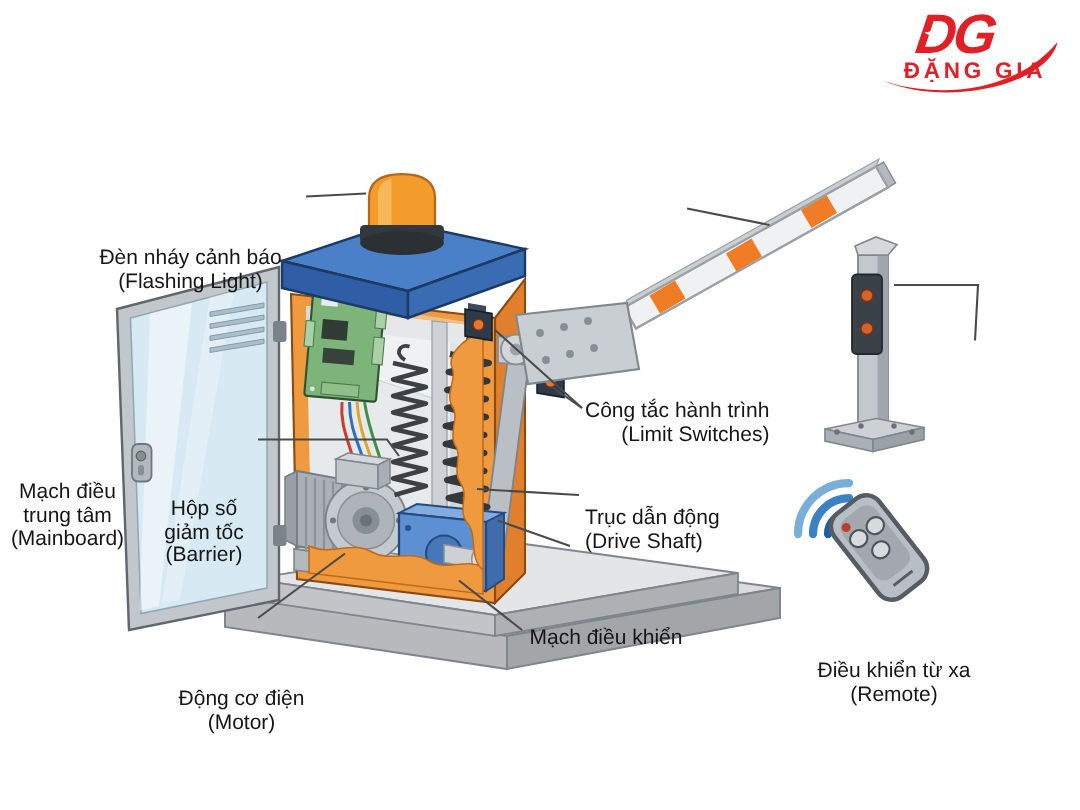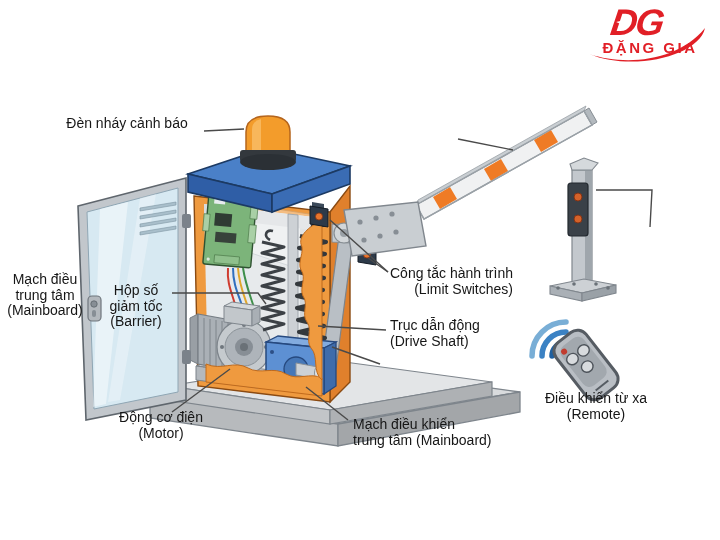--- a/index.html
+++ b/index.html
@@ -1,28 +1,28 @@
 <!DOCTYPE html>
 <html><head>
 <meta charset="utf-8">
 <style>
   html,body{margin:0;padding:0;background:#fff;}
   .canvas{position:relative;width:720px;height:540px;background:#ffffff;overflow:hidden;
           font-family:"Liberation Sans",sans-serif;color:#141414;}
   svg{position:absolute;left:0;top:0;}
   .lbl{position:absolute;font-size:14px;line-height:15.5px;color:#161616;}
   .lbl span{display:block;white-space:nowrap;}
-  .ctr{text-align:center;}
+  .ctr{text-align:center;margin-top:48px;}
   .lbl-flash{left:52px;top:116px;width:150px;}
   .lbl-arm{left:352px;top:119px;width:112px;}
   .lbl-photo{left:602px;top:229px;width:118px;}
   .lbl-mb-left{left:0px;top:272px;width:90px;}
   .lbl-gear{left:94px;top:283px;width:84px;}
   .lbl-limit{left:390px;top:266px;text-align:right;}
-  .lbl-shaft{left:390px;top:318px;}
+  .lbl-shaft{left:390px;top:337px;}
   .lbl-spring{left:383px;top:360px;}
   .lbl-remote{left:528px;top:391px;width:136px;}
   .lbl-motor{left:96px;top:410px;width:130px;}
   .lbl-mb-bot{left:353px;top:417px;}
   
   .logo{position:absolute;left:583px;top:2px;width:134px;height:66px;}
   .logo-mono{position:absolute;left:28px;top:0px;font-size:37px;font-weight:bold;font-style:italic;
              letter-spacing:-2px;transform:skewX(-8deg);color:#e11f26;}
   .logo-arrow{position:absolute;left:34px;top:13px;color:#ffffff;font-size:13px;font-weight:bold;
               transform:rotate(-38deg);}
@@ -242,20 +242,21 @@
     <line x1="388" y1="272" x2="368" y2="258"></line>
     <line x1="386" y1="330" x2="318" y2="326"></line>
     <line x1="380" y1="364" x2="332" y2="347"></line>
     <line x1="172" y1="412" x2="230" y2="369"></line>
     <line x1="348" y1="420" x2="306" y2="387"></line>
   </g>
 </svg>
 
   <div class="lbl ctr lbl-flash">
     <span>Đèn nháy cảnh báo</span>
+    <span>(Flashing Light)</span>
   </div>
   <div class="lbl ctr lbl-mb-left">
     <span>Mạch điều</span>
     <span>trung tâm</span>
     <span>(Mainboard)</span>
   </div>
   <div class="lbl ctr lbl-gear">
     <span>Hộp số</span>
     <span>giảm tốc</span>
     <span>(Barrier)</span>
@@ -273,21 +274,20 @@
   <div class="lbl ctr lbl-remote">
     <span>Điều khiển từ xa</span>
     <span>(Remote)</span>
   </div>
   <div class="lbl ctr lbl-motor">
     <span>Động cơ điện</span>
     <span>(Motor)</span>
   </div>
   <div class="lbl lbl-mb-bot">
     <span>Mạch điều khiển</span>
-    <span>trung tâm (Mainboard)</span>
   </div>
 
   <div class="logo">
     <div class="logo-mono">DG</div>
     <div class="logo-arrow">➤</div>
     <div class="logo-name">ĐẶNG GIA</div>
     <svg width="134" height="66">
       <path d="M6,52 C42,64 94,60 122,26 C116,54 50,70 6,52 Z" fill="#e11f26"></path>
     </svg>
   </div>

